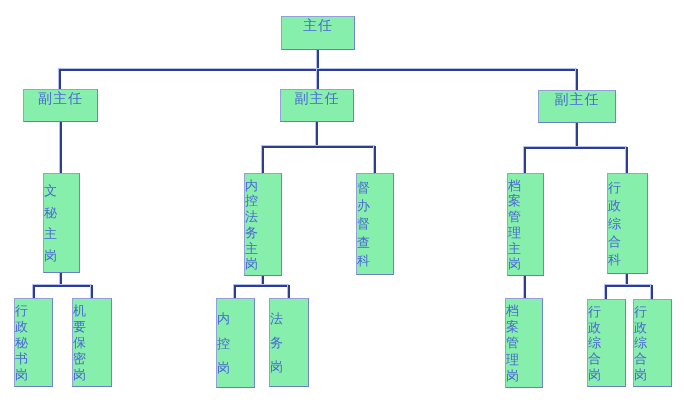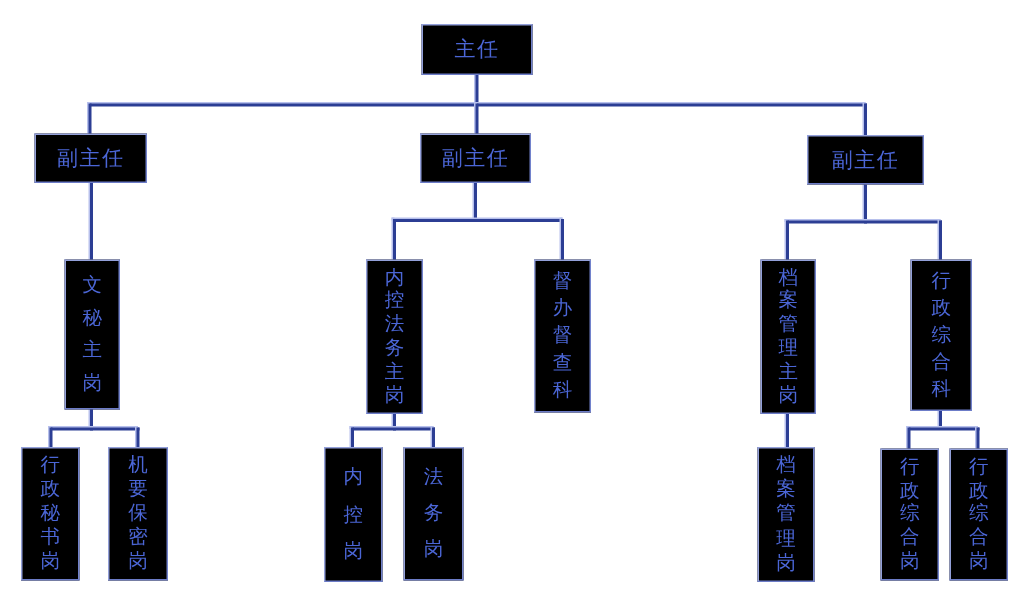--- a/index.html
+++ b/index.html
@@ -1,23 +1,23 @@
 <!DOCTYPE html>
 <html><head>
 <meta charset="utf-8">
 <style>
   html,body{margin:0;padding:0;background:#ffffff;}
   .canvas{
     position:relative;width:684px;height:400px;background:#ffffff;
     font-family:"DejaVu Sans","Liberation Sans",sans-serif;overflow:hidden;
   }
   .box{
-    position:absolute;box-sizing:border-box;background:#000000;
+    position:absolute;box-sizing:border-box;background:#86efac;
     border:1px solid #93a0da;border-right-color:#7282cc;border-bottom-color:#6c7cc8;
-    color:#4b66d6;display:flex;align-items:center;justify-content:center;
+    color:#4b66d6;display:flex;align-items:flex-start;justify-content:center;
     z-index:2;
   }
   .box.h{font-size:14px;letter-spacing:1px;}
   .box.v{flex-direction:column;justify-content:space-evenly;font-size:13px;padding:2px 0;}
   .box.v span{line-height:1;display:block;}
   .hl,.vl{position:absolute;background:#2c3e94;z-index:1;box-shadow:-1px -1px 0 #b7c0ec;}
   .hl{height:2px;}
   .vl{width:2px;}
 </style>
 </head>

